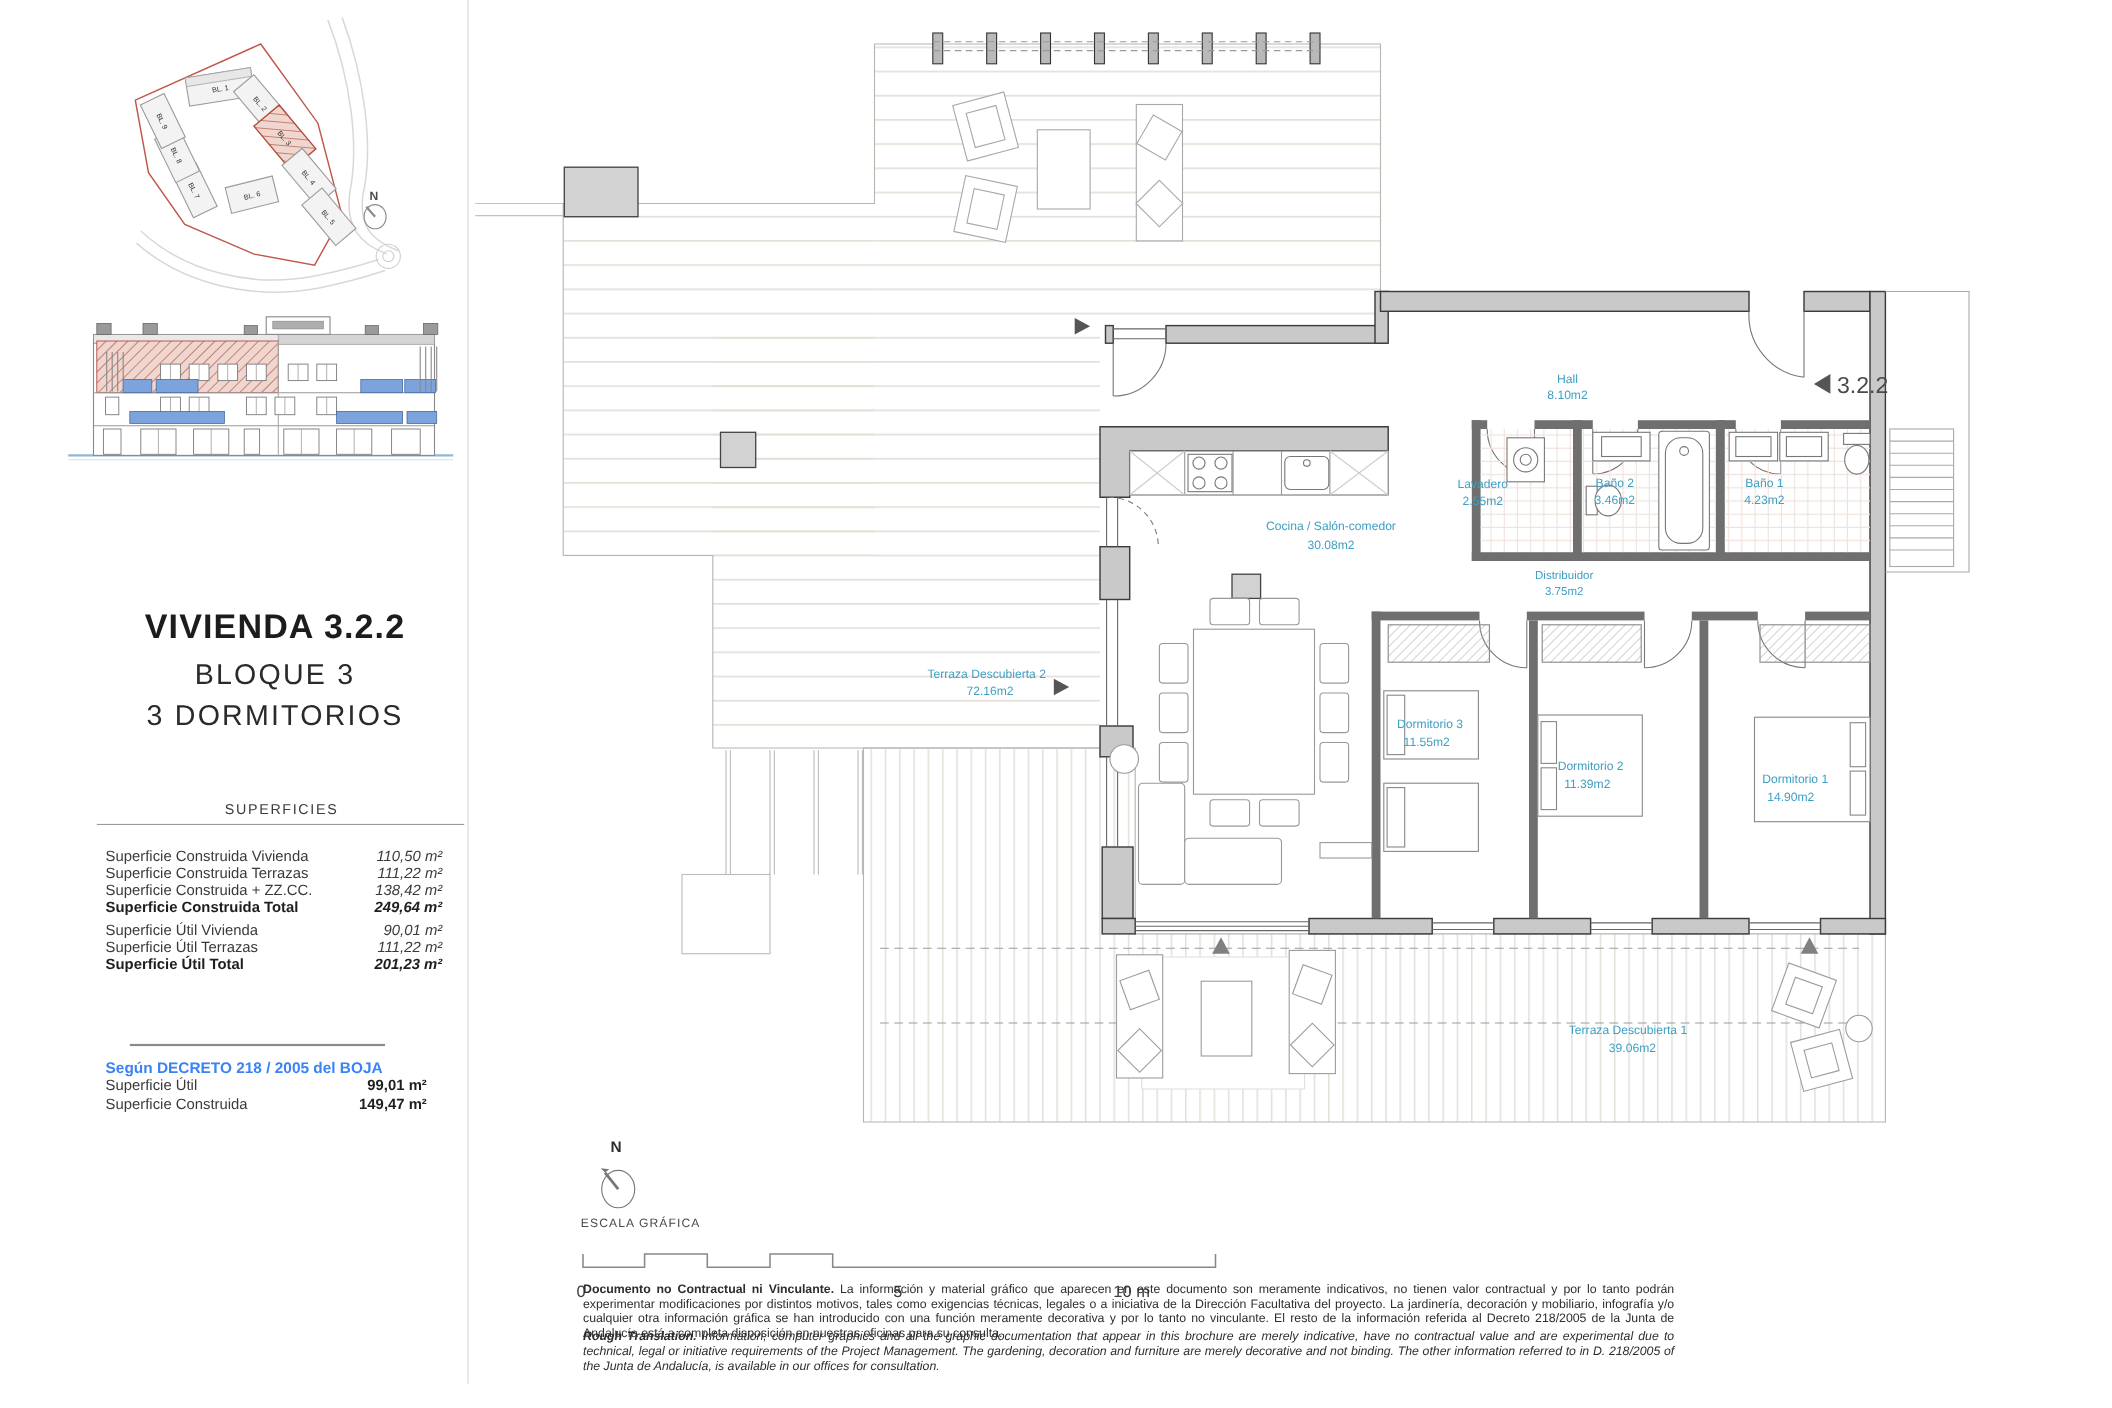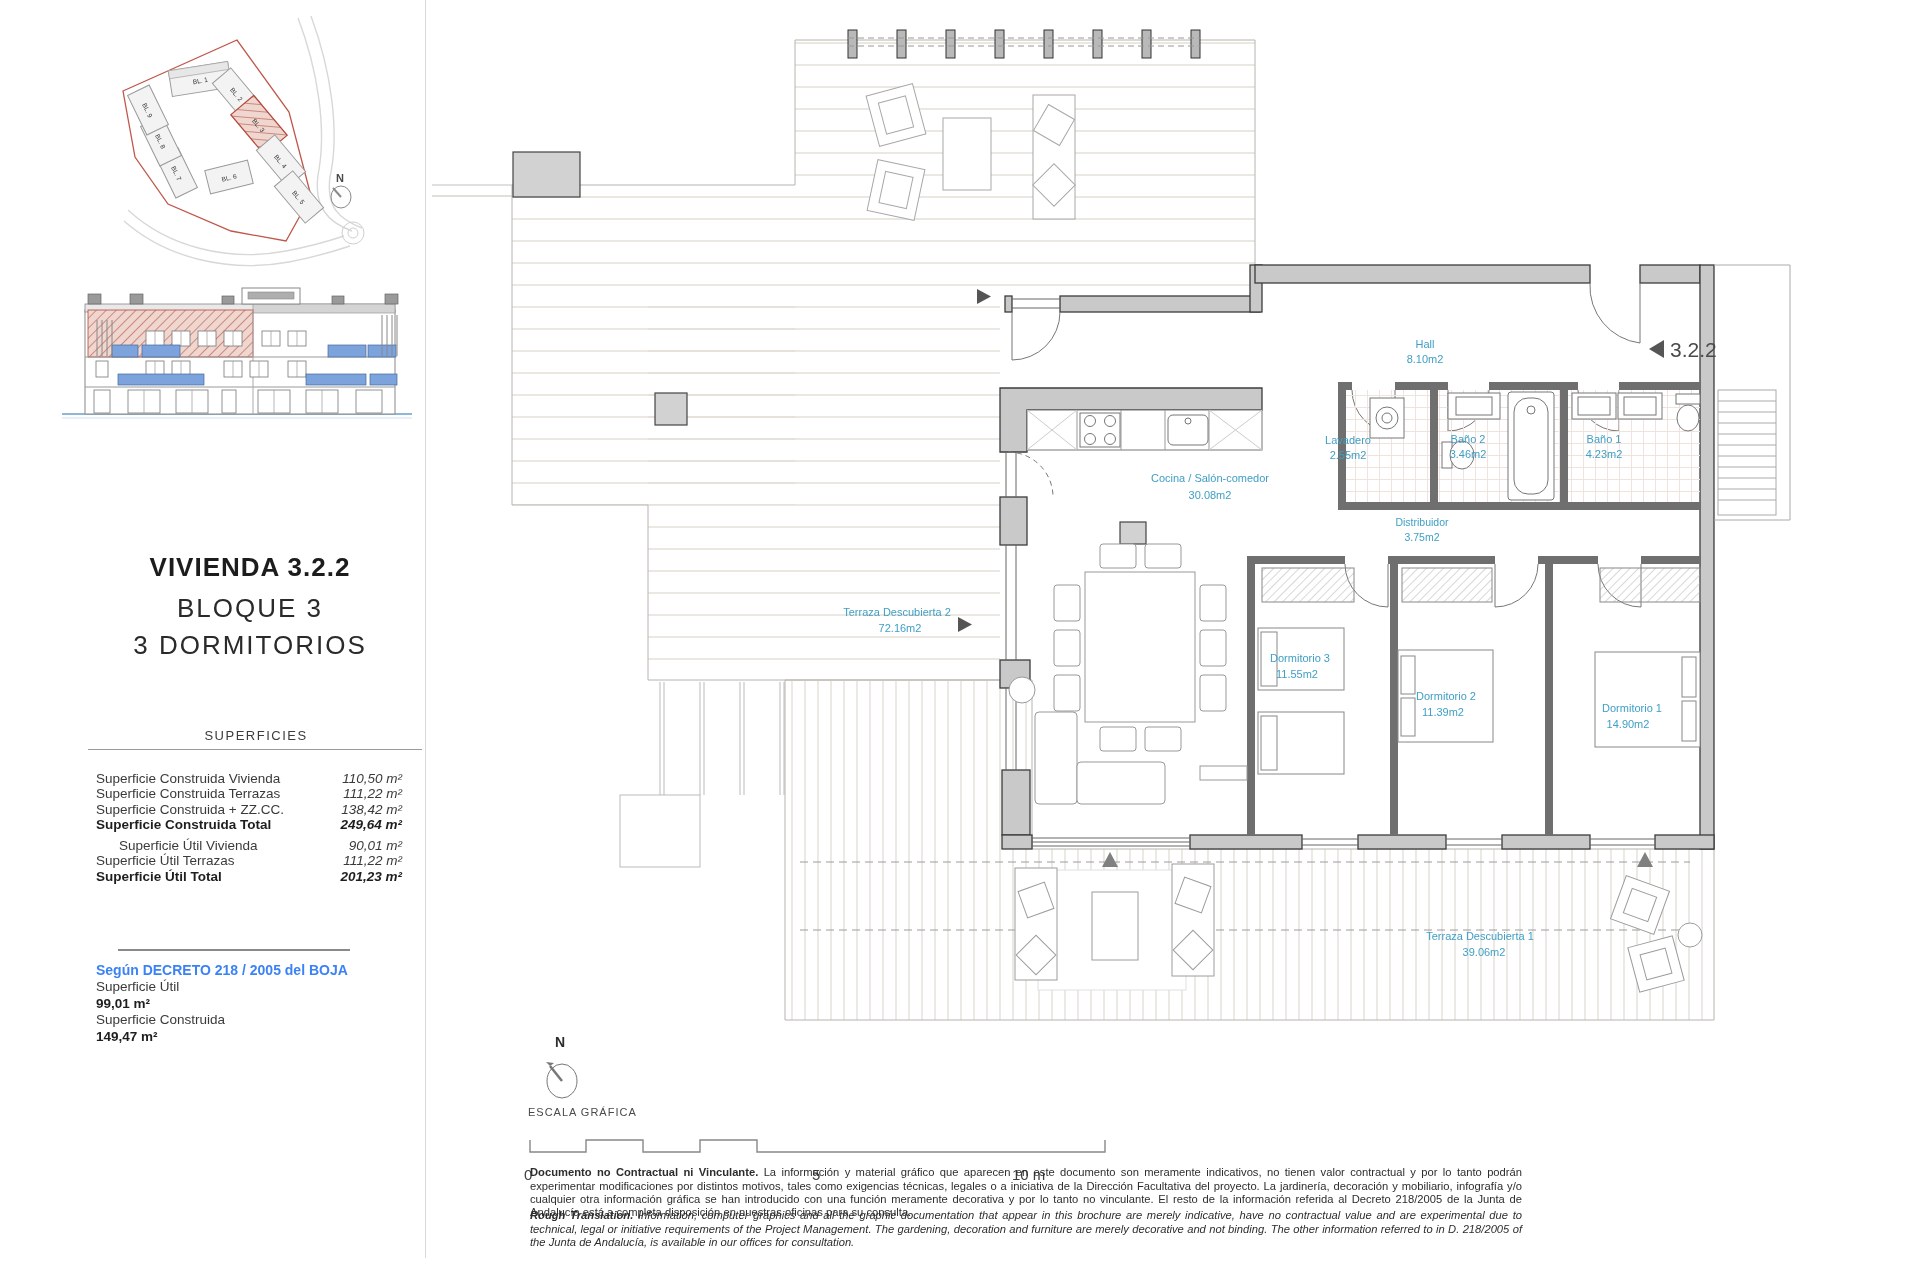--- a/index.html
+++ b/index.html
@@ -1,35 +1,35 @@
 <!DOCTYPE html>
 <html><head>
 <meta charset="utf-8">
 <style>
   html,body{margin:0;padding:0;background:#fff;}
   #page{position:relative;width:1920px;height:1280px;background:#ffffff;overflow:hidden;
         font-family:"Liberation Sans", sans-serif;color:#222;}
   #drawing{position:absolute;left:0;top:0;width:1920px;height:1280px;}
   .vdivider{position:absolute;left:425px;top:0;width:1px;height:1258px;background:#d8d8d8;}
   .title-block{position:absolute;left:70px;top:552px;width:360px;text-align:center;color:#1c1c1c;}
-  .title-block .t1{font-size:26px;font-weight:700;letter-spacing:1px;}
+  .title-block .t1{font-size:31px;font-weight:700;letter-spacing:1px;}
   .title-block .t2{font-size:26px;font-weight:400;letter-spacing:2px;margin-top:10px;color:#2a2a2a;}
   .title-block .t3{font-size:26px;font-weight:400;letter-spacing:2px;margin-top:6px;color:#2a2a2a;}
   .sup-heading{position:absolute;left:90px;top:728px;width:332px;text-align:center;
                font-size:13px;letter-spacing:1.5px;color:#3c3c3c;}
   .rule1{position:absolute;left:88px;top:749px;width:334px;height:1px;background:#9a9a9a;}
   .sup-table{position:absolute;left:96px;top:771px;width:306px;font-size:13.5px;color:#3a3a3a;}
   .sup-table .row{display:flex;justify-content:space-between;line-height:15.3px;}
-  .sup-table .row.gap{margin-top:6px;margin-left:23px;}
+  .sup-table .row.gap{margin-top:6px;}
   .sup-table .val{font-style:italic;}
   .sup-table .row.bold{font-weight:700;color:#1e1e1e;}
   .rule2{position:absolute;left:118px;top:949px;width:232px;height:1.5px;background:#8a8a8a;}
   .decreto{position:absolute;left:96px;top:962px;width:292px;font-size:13.5px;color:#3a3a3a;}
   .decreto .head{font-weight:700;color:#3b82f6;font-size:14px;line-height:17px;}
-  .decreto .row{display:flex;justify-content:space-between;line-height:16.5px;flex-direction:column;}
+  .decreto .row{display:flex;justify-content:space-between;line-height:16.5px;}
   .decreto .val{font-weight:700;color:#1e1e1e;}
   .esc-label{position:absolute;left:528px;top:1106px;font-size:11px;letter-spacing:1px;color:#4a4a4a;}
   .tick{position:absolute;top:1166px;font-size:15px;color:#3f3f3f;}
   .tick.t0{left:524px;} .tick.t5{left:812px;} .tick.t10{left:1012px;}
   .north-label{position:absolute;left:555px;top:1034px;font-size:14px;font-weight:700;color:#2c2c2c;}
   .disc{position:absolute;left:530px;width:992px;font-size:11.2px;line-height:13.4px;
         color:#2d2d2d;text-align:justify;}
   .disc.es{top:1155px;}
   .disc.en{top:1198px;font-style:italic;}
   .disc .lead{font-weight:700;}

